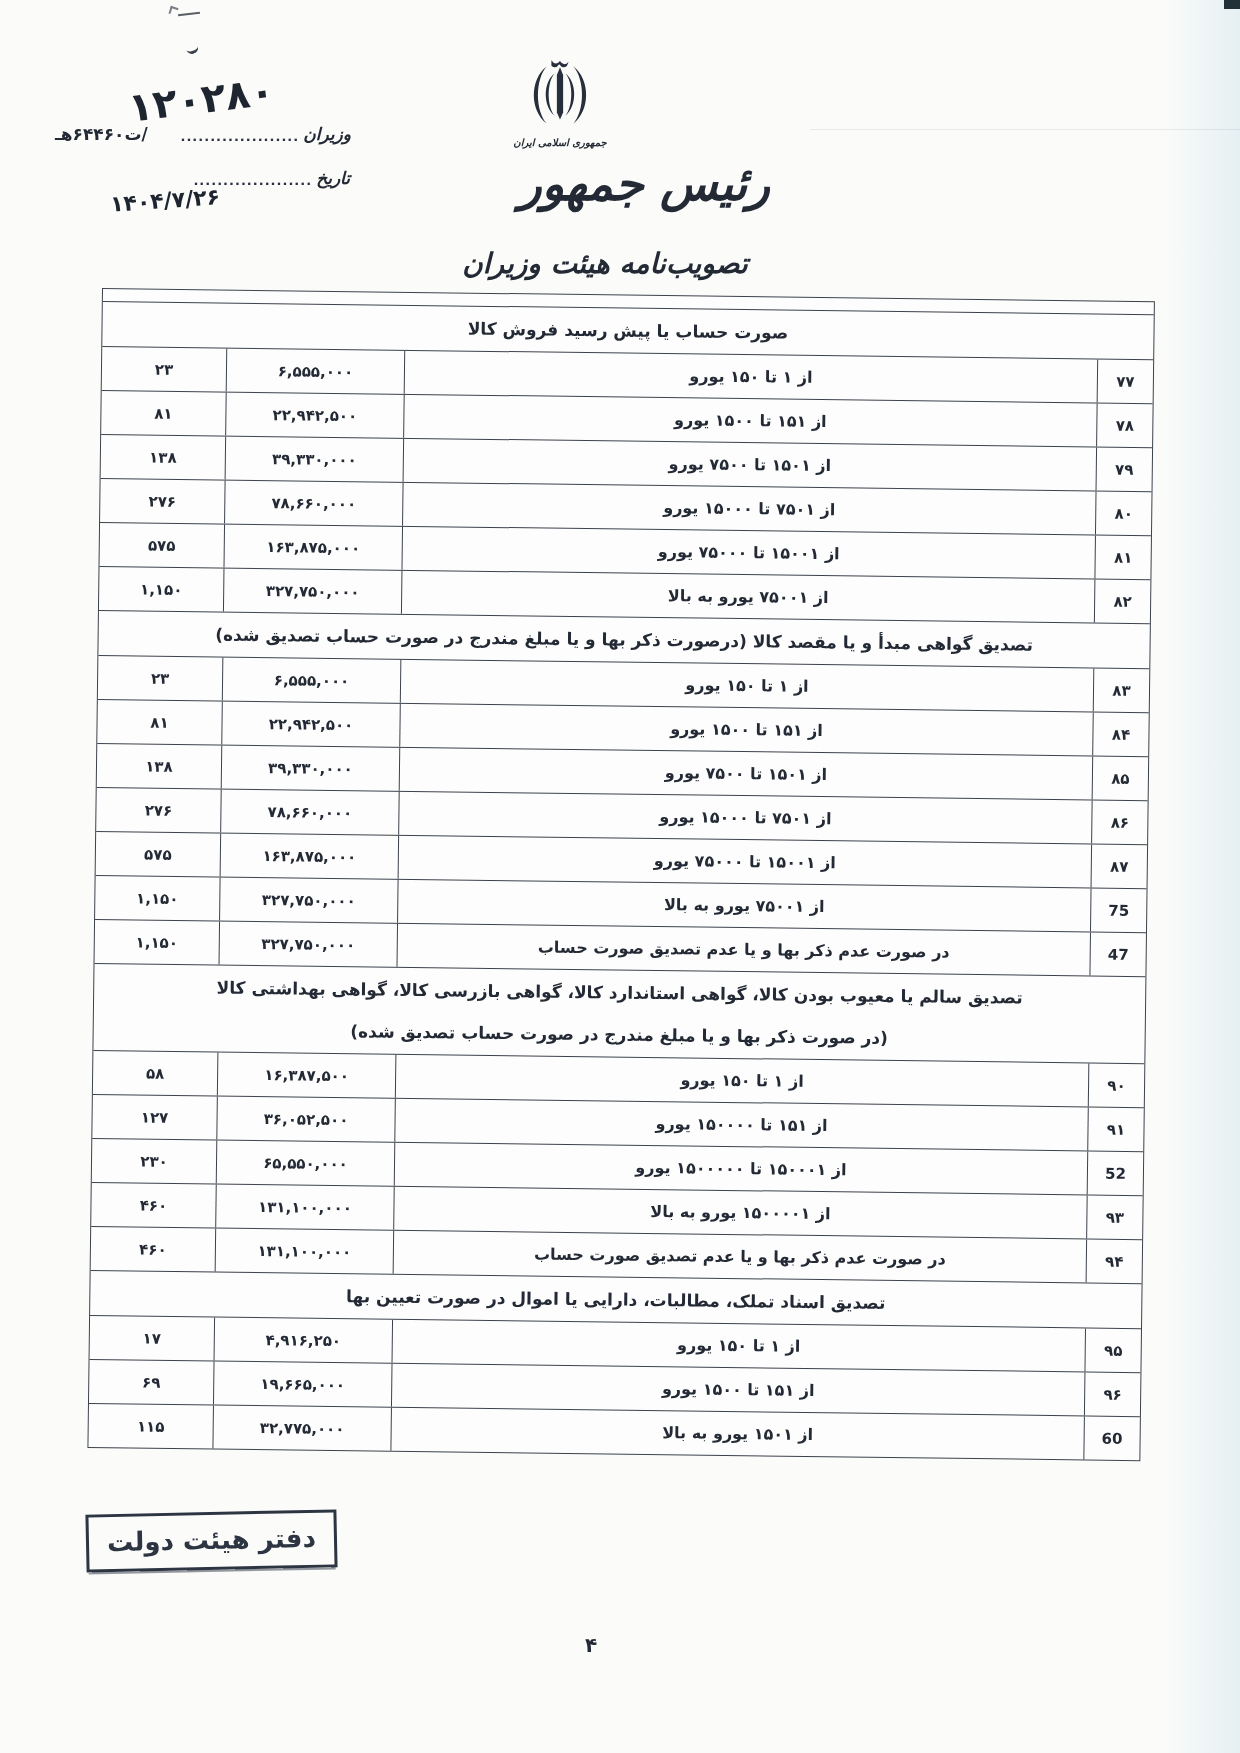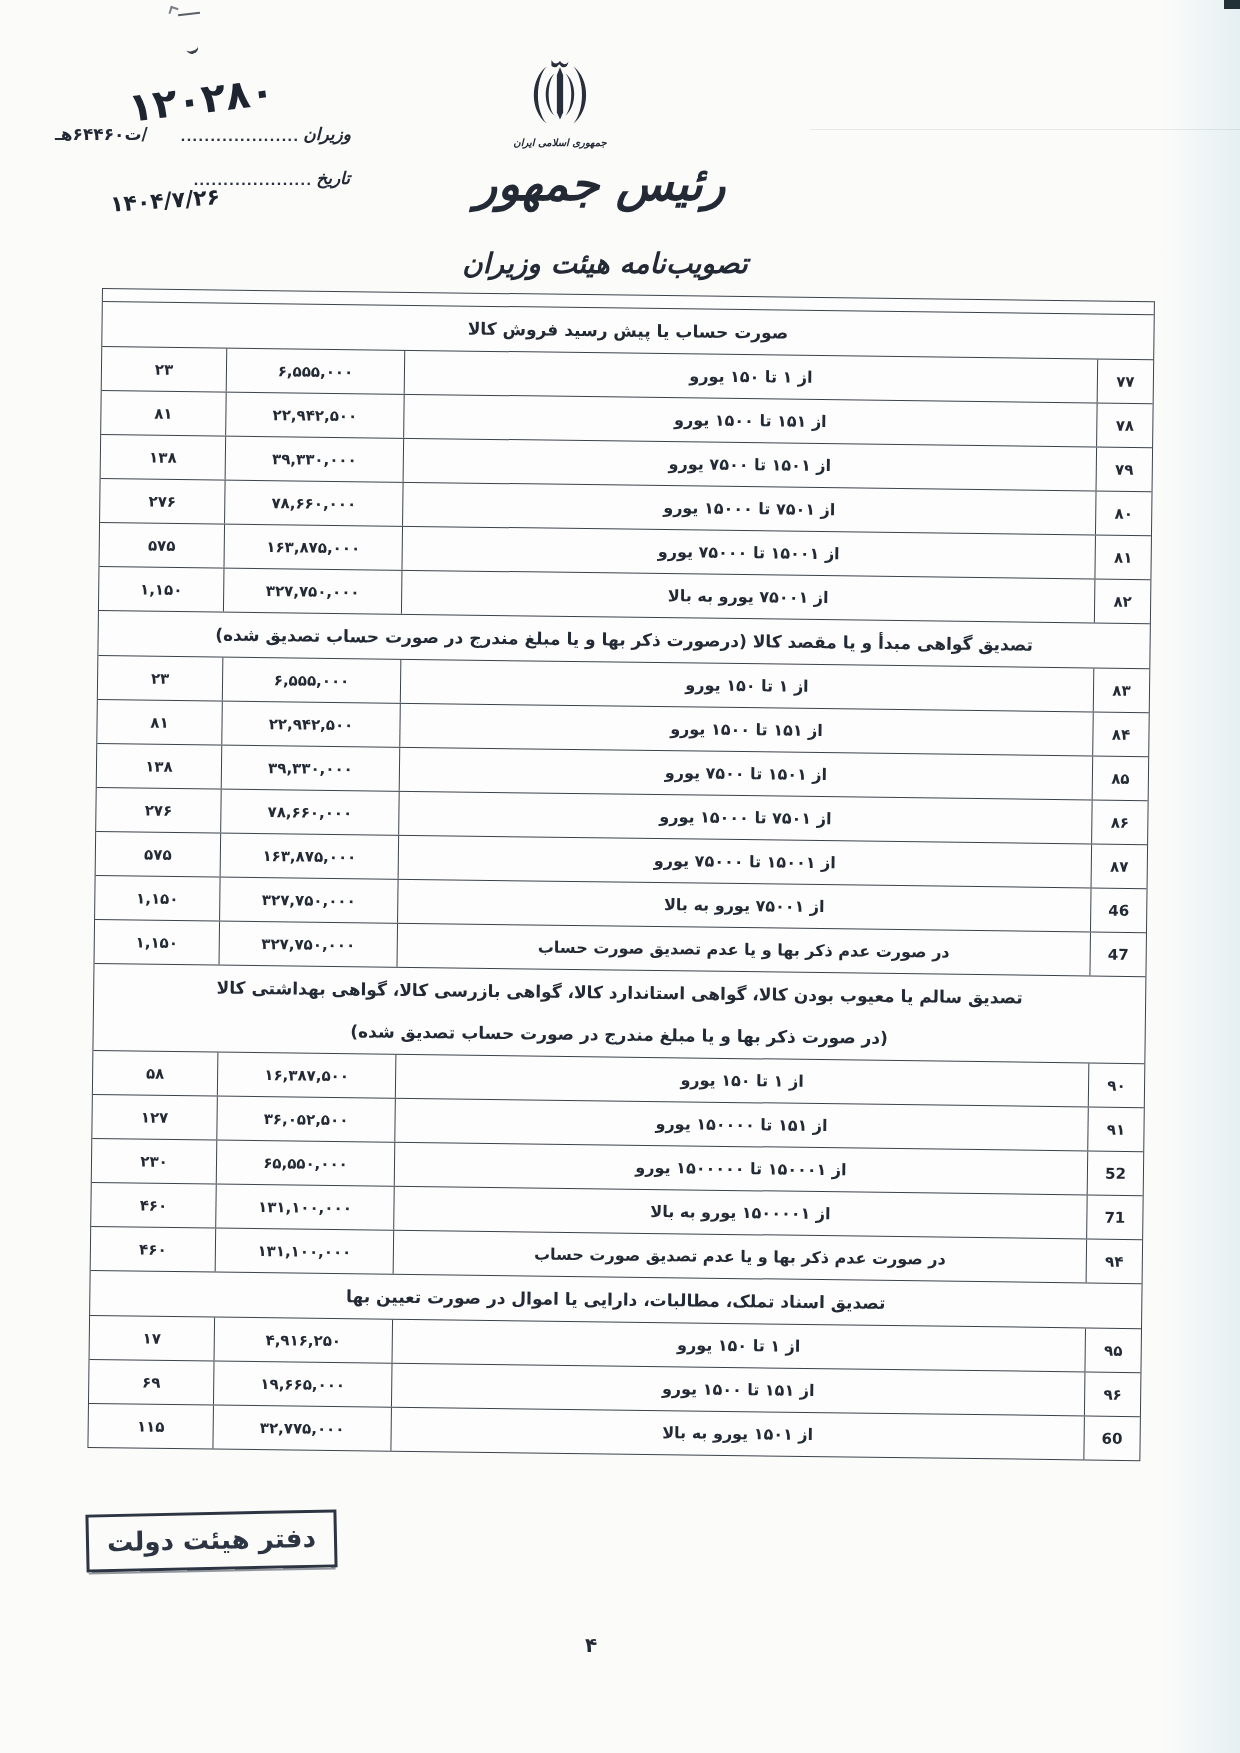--- a/index.html
+++ b/index.html
@@ -16,21 +16,21 @@
   .ink-mark-1{position:absolute;left:178px;top:13px;width:22px;height:2px;background:#5a5f66;transform:rotate(-7deg);}
   .ink-mark-1::after{content:"";position:absolute;left:-8px;top:-8px;width:6px;height:6px;
     border-left:2px solid #7a7f86;border-top:2px solid #7a7f86;transform:rotate(25deg);}
   .ink-mark-2{position:absolute;left:186px;top:42px;width:12px;height:9px;
     border-bottom:3px solid #3c424c;border-radius:0 0 10px 10px;transform:rotate(-18deg);}
   .faint-line{position:absolute;left:810px;top:129px;width:430px;height:1px;background:rgba(60,80,90,.10);}
   
   .emblem{position:absolute;left:521px;top:50px;}
   .country{position:absolute;left:410px;top:137px;width:300px;text-align:center;
     font-size:10px;font-weight:bold;font-style:italic;direction:rtl;}
-  .president{position:absolute;left:430px;top:156px;width:340px;text-align:center;
+  .president{position:absolute;left:430px;top:156px;width:340px;
     font-size:47px;font-weight:bold;font-style:italic;direction:rtl;letter-spacing:1px;}
   .doctype{position:absolute;left:410px;top:247px;width:390px;text-align:center;
     font-size:28px;font-weight:bold;font-style:italic;direction:rtl;}
   
   .refnum{position:absolute;left:128px;top:76px;font-size:40px;font-weight:bold;
     letter-spacing:7px;transform:rotate(-7deg);color:#1f2530;direction:rtl;}
   .numline{position:absolute;left:55px;top:124px;width:296px;direction:rtl;
     display:flex;align-items:flex-end;font-size:17px;font-weight:bold;font-style:italic;}
   .numline .dots,.dateline .dots{font-style:normal;font-size:13px;letter-spacing:1px;
     overflow:hidden;white-space:nowrap;flex:1 1 auto;padding:0 4px;color:#2a3040;}
@@ -168,21 +168,21 @@
     <div class="trow">
       <div class="cell fee">۵۷۵</div>
       <div class="cell amount">۱۶۳,۸۷۵,۰۰۰</div>
       <div class="cell range">از ۱۵۰۰۱ تا ۷۵۰۰۰ یورو</div>
       <div class="cell no">۸۷</div>
     </div>
     <div class="trow">
       <div class="cell fee">۱,۱۵۰</div>
       <div class="cell amount">۳۲۷,۷۵۰,۰۰۰</div>
       <div class="cell range">از ۷۵۰۰۱ یورو به بالا</div>
-      <div class="cell no">46</div>
+      <div class="cell no">75</div>
     </div>
     <div class="trow">
       <div class="cell fee">۱,۱۵۰</div>
       <div class="cell amount">۳۲۷,۷۵۰,۰۰۰</div>
       <div class="cell range">در صورت عدم ذکر بها و یا عدم تصدیق صورت حساب</div>
       <div class="cell no">47</div>
     </div>
     <div class="sec-title">
       <div>تصدیق سالم یا معیوب بودن کالا، گواهی استاندارد کالا، گواهی بازرسی کالا، گواهی بهداشتی کالا</div>
       <div class="line2">(در صورت ذکر بها و یا مبلغ مندرج در صورت حساب تصدیق شده)</div>
@@ -202,21 +202,21 @@
     <div class="trow">
       <div class="cell fee">۲۳۰</div>
       <div class="cell amount">۶۵,۵۵۰,۰۰۰</div>
       <div class="cell range">از ۱۵۰۰۰۱ تا ۱۵۰۰۰۰۰ یورو</div>
       <div class="cell no">52</div>
     </div>
     <div class="trow">
       <div class="cell fee">۴۶۰</div>
       <div class="cell amount">۱۳۱,۱۰۰,۰۰۰</div>
       <div class="cell range">از ۱۵۰۰۰۰۱ یورو به بالا</div>
-      <div class="cell no">71</div>
+      <div class="cell no">۹۳</div>
     </div>
     <div class="trow">
       <div class="cell fee">۴۶۰</div>
       <div class="cell amount">۱۳۱,۱۰۰,۰۰۰</div>
       <div class="cell range">در صورت عدم ذکر بها و یا عدم تصدیق صورت حساب</div>
       <div class="cell no">۹۴</div>
     </div>
     <div class="sec-title">
       <div>تصدیق اسناد تملک، مطالبات، دارایی یا اموال در صورت تعیین بها</div>
     </div>

